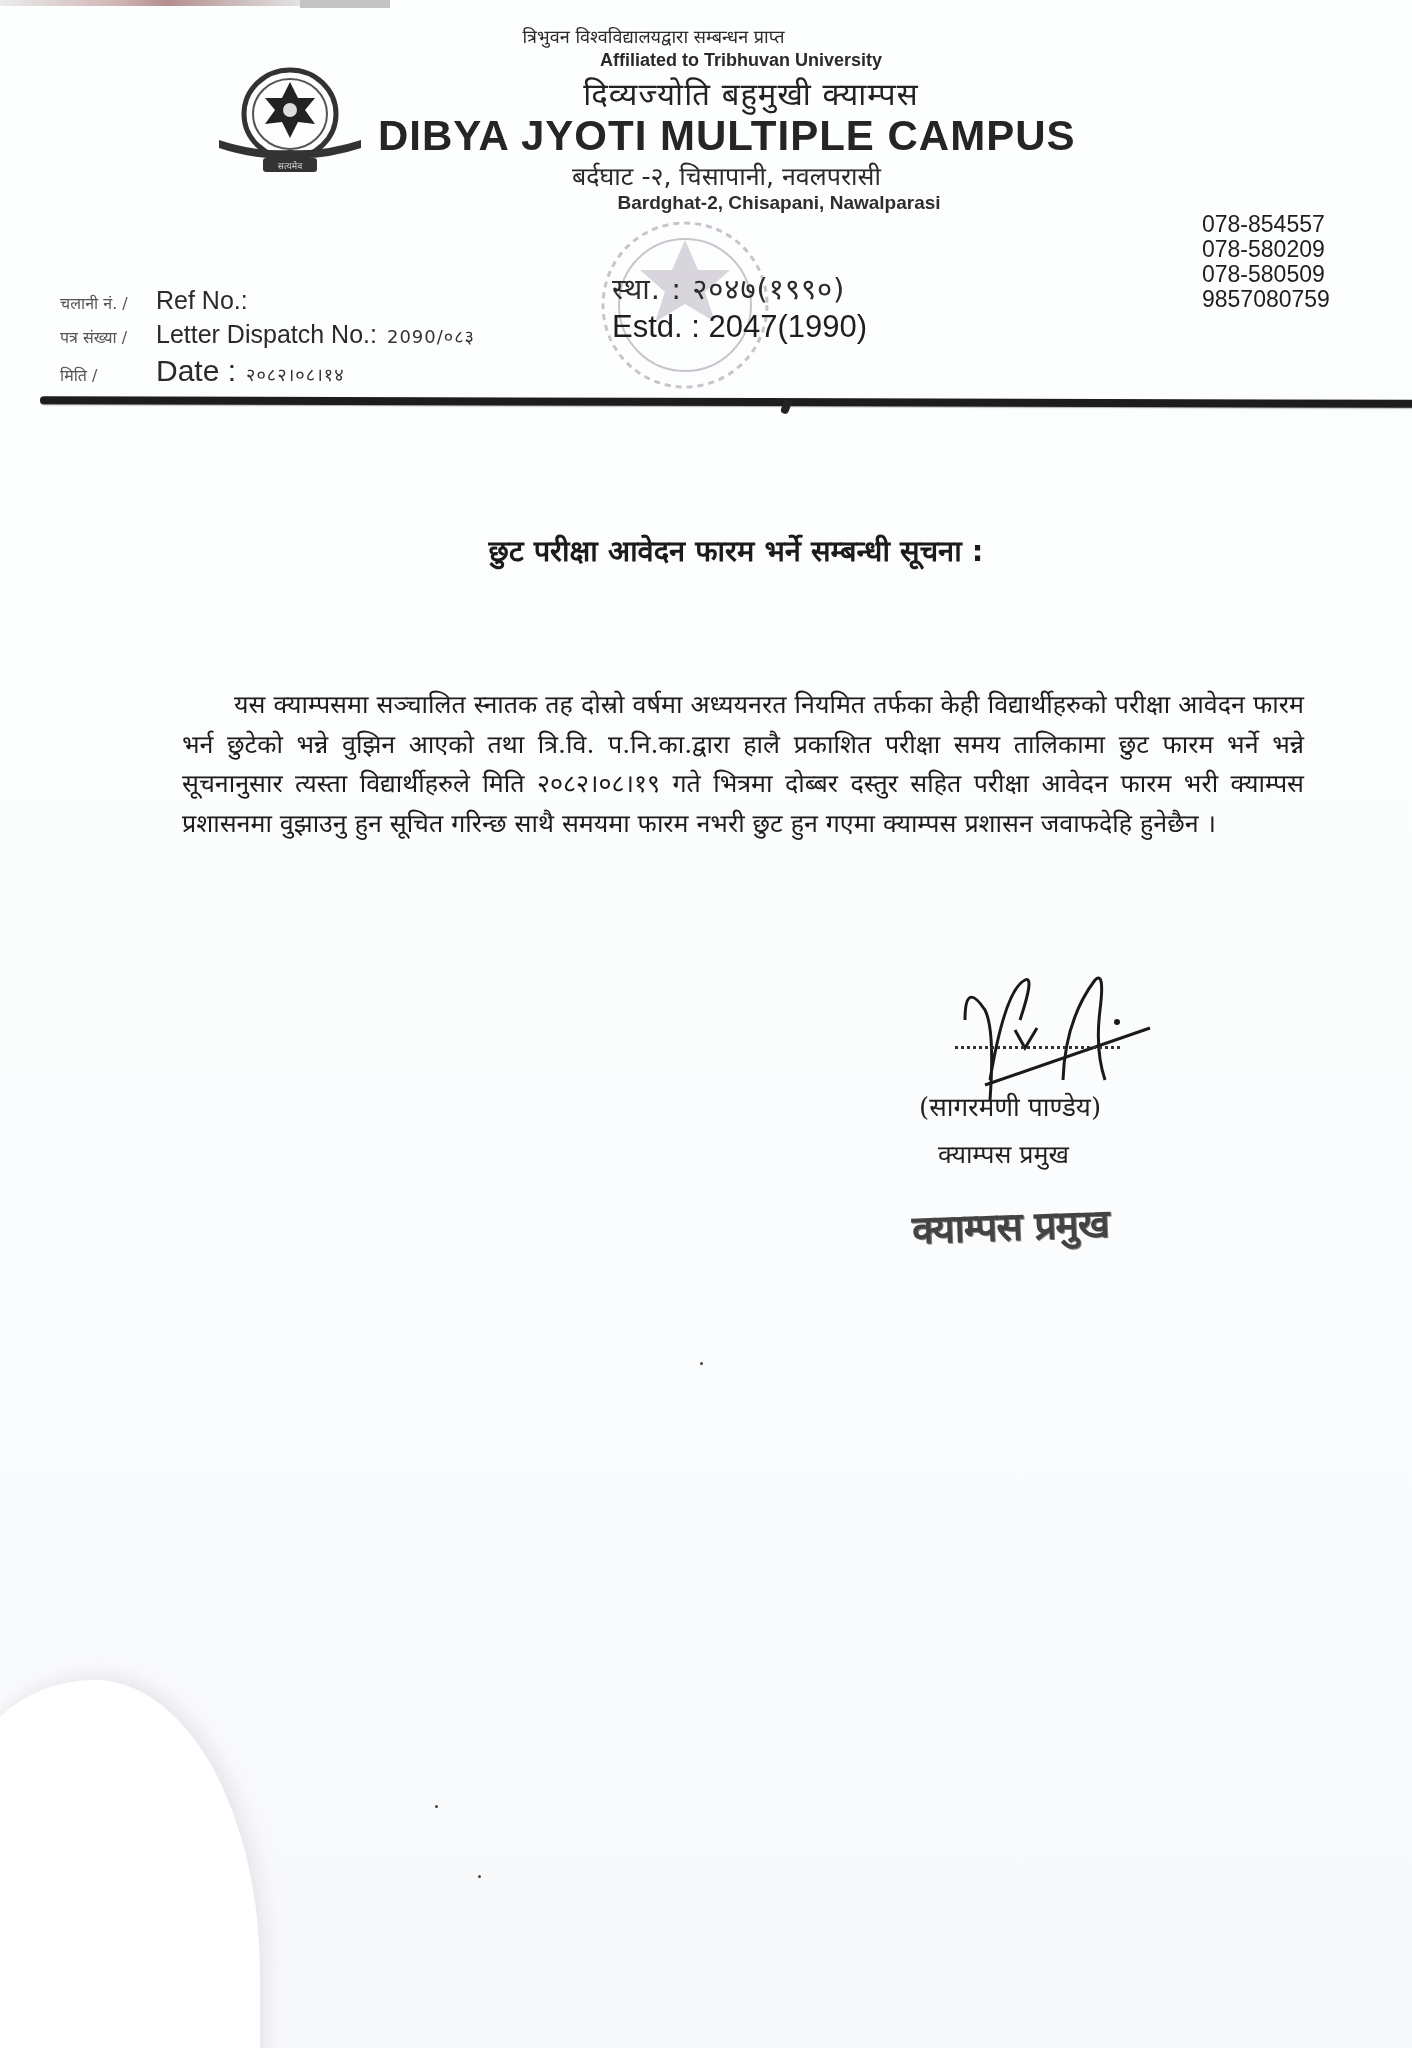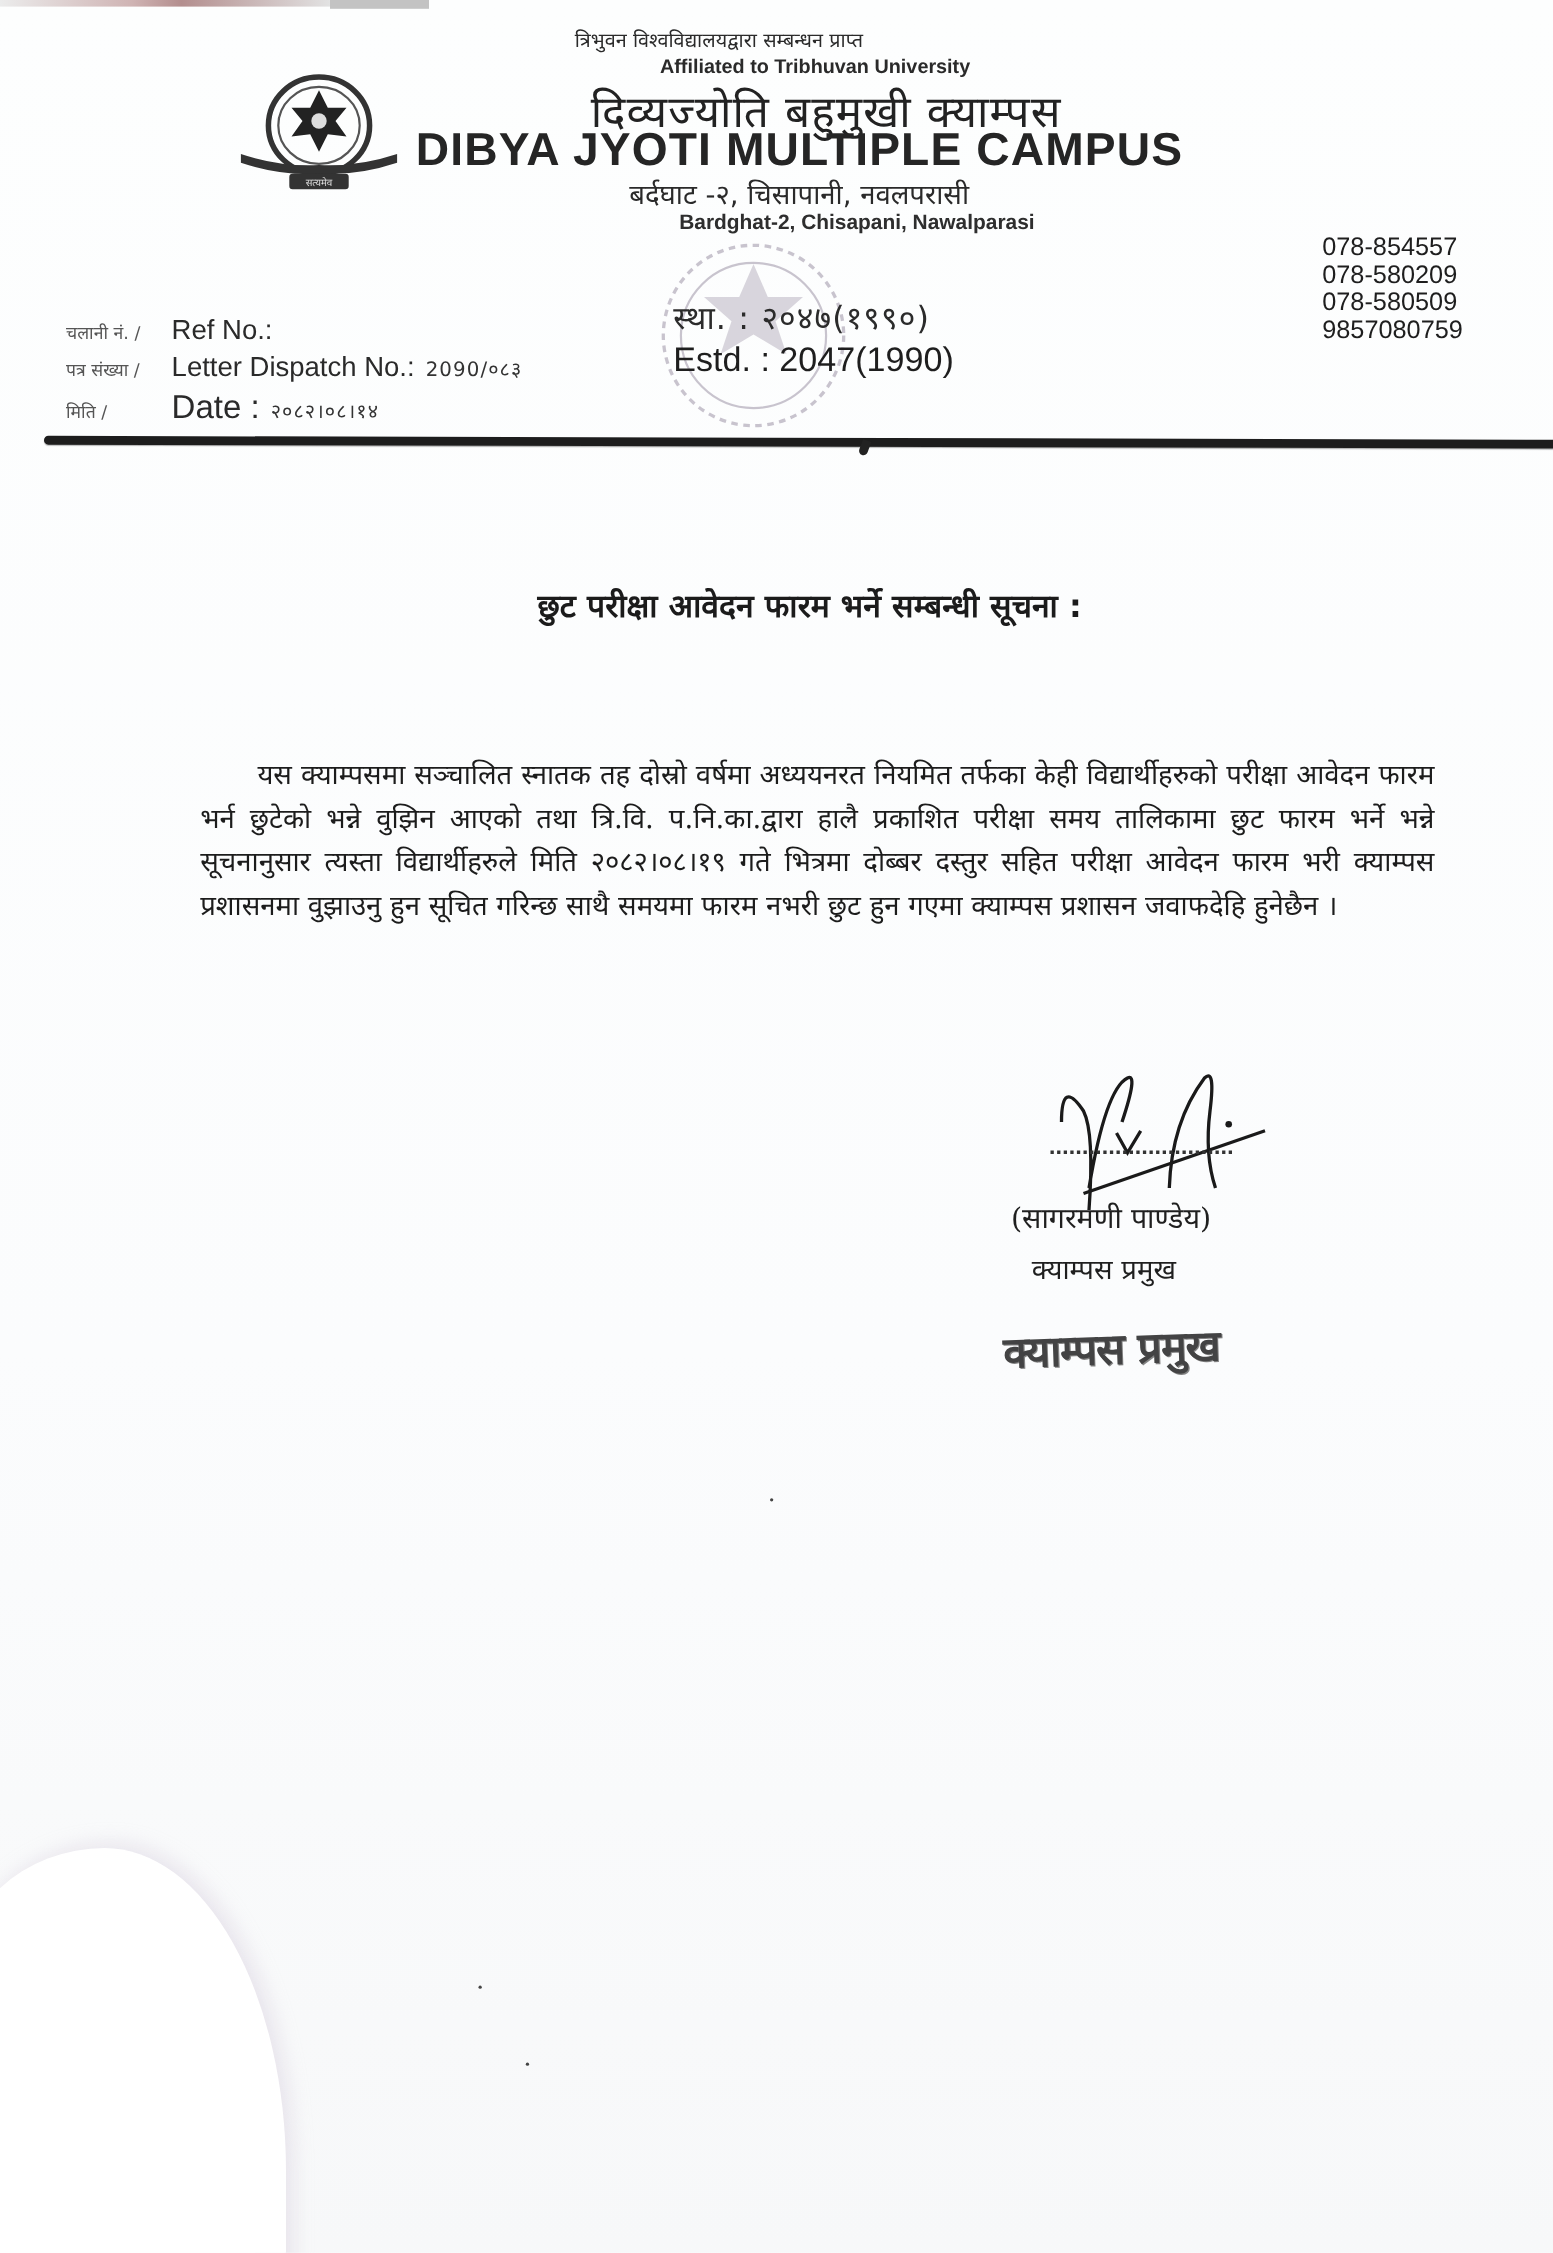--- a/index.html
+++ b/index.html
@@ -23,21 +23,21 @@
       background: #555; opacity: .35;
     }
     .corner-curl {
       position: absolute; left: -40px; top: 1680px; width: 300px; height: 420px;
       background: #ffffff; border-radius: 45% 55% 0 0 / 30% 70% 0 0;
       box-shadow: 6px -4px 18px rgba(200,190,210,.35);
     }
     
     .lh-affil-np { position: absolute; left: 0; width: 1237px; top: 24px; text-align: center; font-size: 18px; font-family: "DejaVu Sans", sans-serif; color: #2a2a2a; padding-left: 70px; box-sizing: border-box; }
     .lh-affil-en { position: absolute; left: 0; width: 1412px; top: 50px; text-align: center; font-size: 18px; font-weight: bold; color: #2a2a2a; padding-left: 70px; box-sizing: border-box; }
-    .lh-name-np { position: absolute; left: 0; width: 1412px; top: 72px; text-align: center; font-size: 40px; font-family: "DejaVu Sans", sans-serif; color: #222; padding-left: 90px; box-sizing: border-box; letter-spacing: 1px; }
+    .lh-name-np { position: absolute; left: 0; width: 1412px; top: 72px; text-align: center; font-size: 31px; font-family: "DejaVu Sans", sans-serif; color: #222; padding-left: 90px; box-sizing: border-box; letter-spacing: 1px; }
     .lh-name-en { position: absolute; left: 378px; top: 112px; font-size: 42px; font-weight: bold; color: #252525; letter-spacing: 1px; }
     .lh-addr-np { position: absolute; left: 0; width: 1412px; top: 158px; text-align: center; font-size: 25px; font-family: "DejaVu Sans", sans-serif; color: #2a2a2a; padding-left: 41px; box-sizing: border-box; }
     .lh-addr-en { position: absolute; left: 0; width: 1412px; top: 192px; text-align: center; font-size: 19px; font-weight: bold; color: #2e2e2e; padding-left: 90px; box-sizing: border-box; margin-left: 28px; }
     .logo { position: absolute; left: 215px; top: 62px; width: 150px; height: 115px; }
     .phones { position: absolute; left: 1202px; top: 212px; font-size: 23px; line-height: 25px; color: #1e1e1e; }
     .estd { position: absolute; left: 612px; top: 268px; }
     .estd-np { font-size: 29px; font-family: "DejaVu Sans", sans-serif; color: #2b2b2b; letter-spacing: 1px; }
     .estd-en { font-size: 31px; color: #1e1e1e; margin-top: 2px; }
     .seal { position: absolute; left: 590px; top: 210px; width: 190px; height: 190px; opacity: .45; }
     .meta { position: absolute; left: 60px; top: 286px; }

